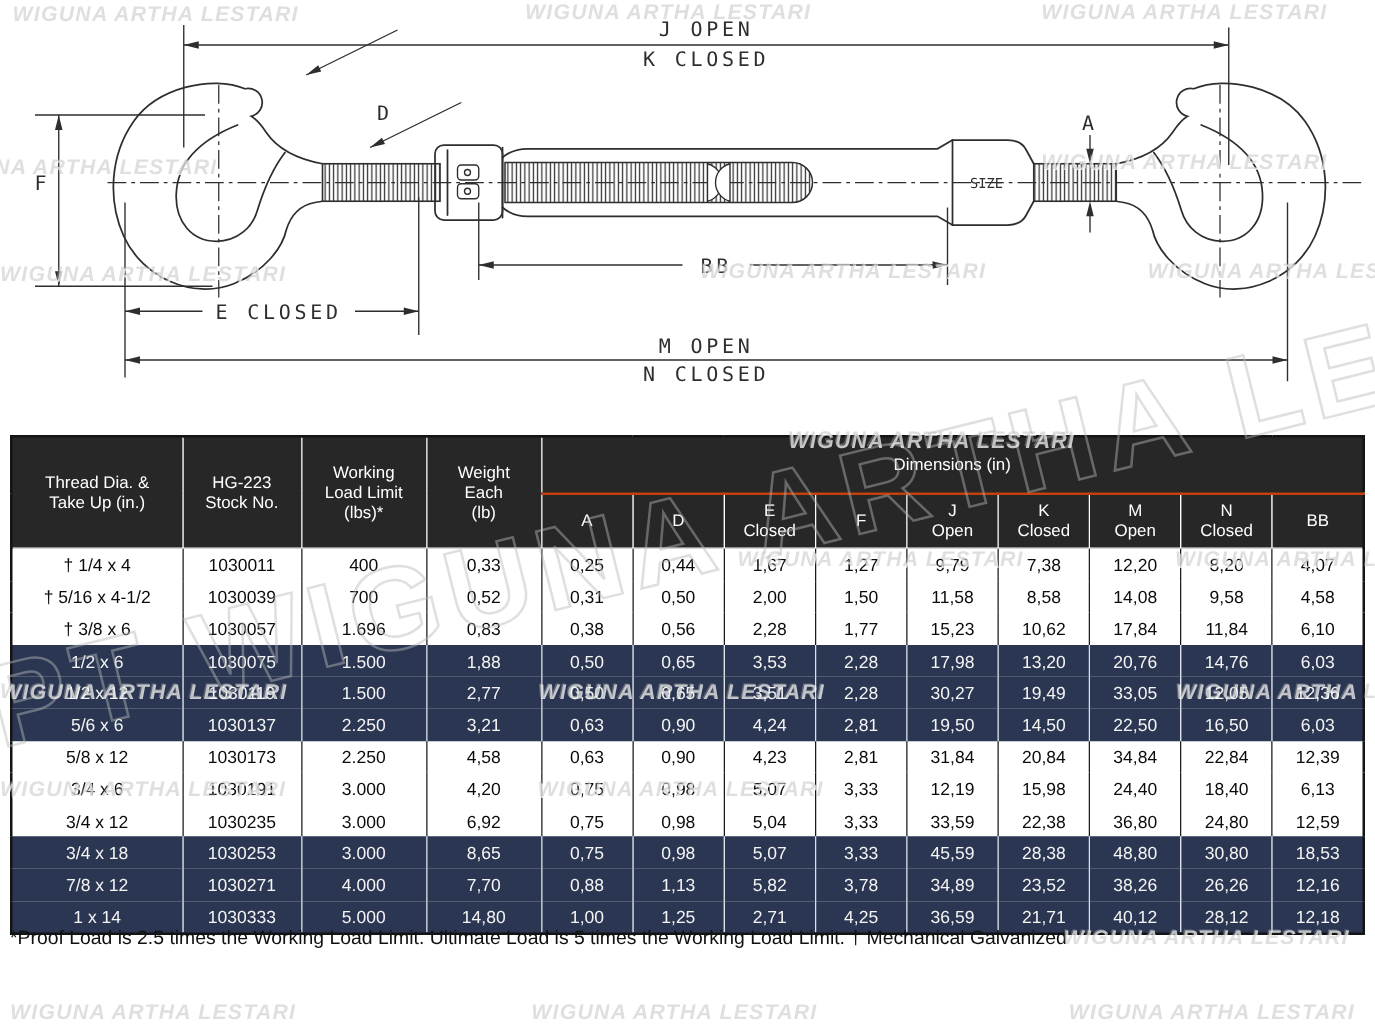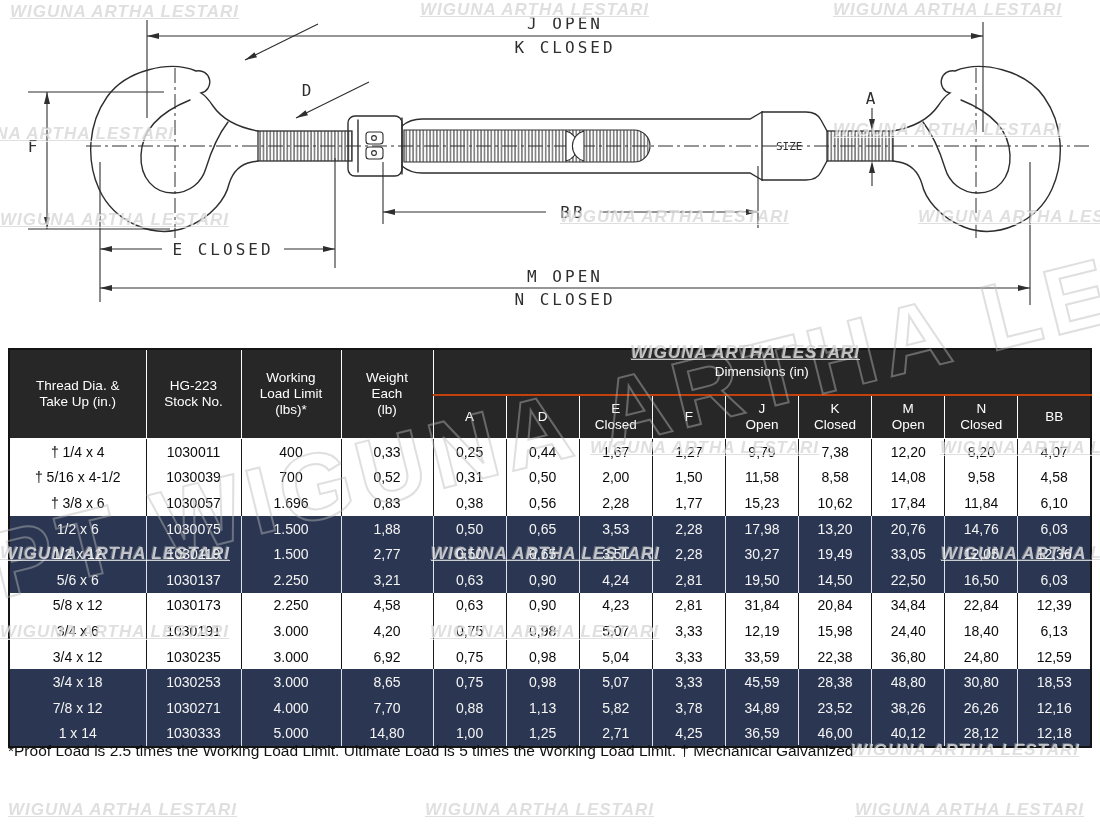--- a/index.html
+++ b/index.html
@@ -24,21 +24,21 @@
            border:1px solid #fdfdfd;white-space:pre-line;padding:1px 0;}
   th.dimspan{border-bottom:2px solid #c2410c;height:30px;}
   tr.subhead th{height:40px;}
   tr.tophead th{height:42px;}
   tbody td{font-size:14px;color:#0b0b0b;text-align:center;height:25.6px;padding:0;
            border-left:1px solid #1a1a1a;border-right:1px solid #1a1a1a;border-top:none;border-bottom:none;}
   tbody tr.navy td{background:#2b3752;color:#f4f4f4;border-left-color:#dde1e8;border-right-color:#dde1e8;}
   
   #wm-layer{position:absolute;inset:0;pointer-events:none;z-index:9;}
   .wm{position:absolute;font:italic 700 17px "Liberation Sans",sans-serif;letter-spacing:1px;
-      color:rgba(175,175,175,0.40);text-shadow:1px 1px 0 rgba(255,255,255,0.75);white-space:nowrap;text-decoration:underline;}
+      color:rgba(175,175,175,0.40);text-shadow:1px 1px 0 rgba(255,255,255,0.75);white-space:nowrap;}
   #wm-big{position:absolute;left:6px;top:512px;font:700 94px "Liberation Sans",sans-serif;
       letter-spacing:7px;color:transparent;-webkit-text-stroke:2px rgba(185,185,185,0.45);
       transform:rotate(-14deg);transform-origin:0 100%;white-space:nowrap;}
 </style>
 </head>
 <body>
 
 <div id="page">
 
   <svg id="diagram" viewBox="0 0 1100 314">
@@ -370,21 +370,21 @@
           <tr class="navy">
             <td>1 x 14</td>
             <td>1030333</td>
             <td>5.000</td>
             <td>14,80</td>
             <td>1,00</td>
             <td>1,25</td>
             <td>2,71</td>
             <td>4,25</td>
             <td>36,59</td>
-            <td>46,00</td>
+            <td>21,71</td>
             <td>40,12</td>
             <td>28,12</td>
             <td>12,18</td>
           </tr>
         </tbody>
     </table>
   </div>
 
   <div id="footnote">*Proof Load is 2.5 times the Working Load Limit. Ultimate Load is 5 times the Working Load Limit. † Mechanical Galvanized</div>
 

